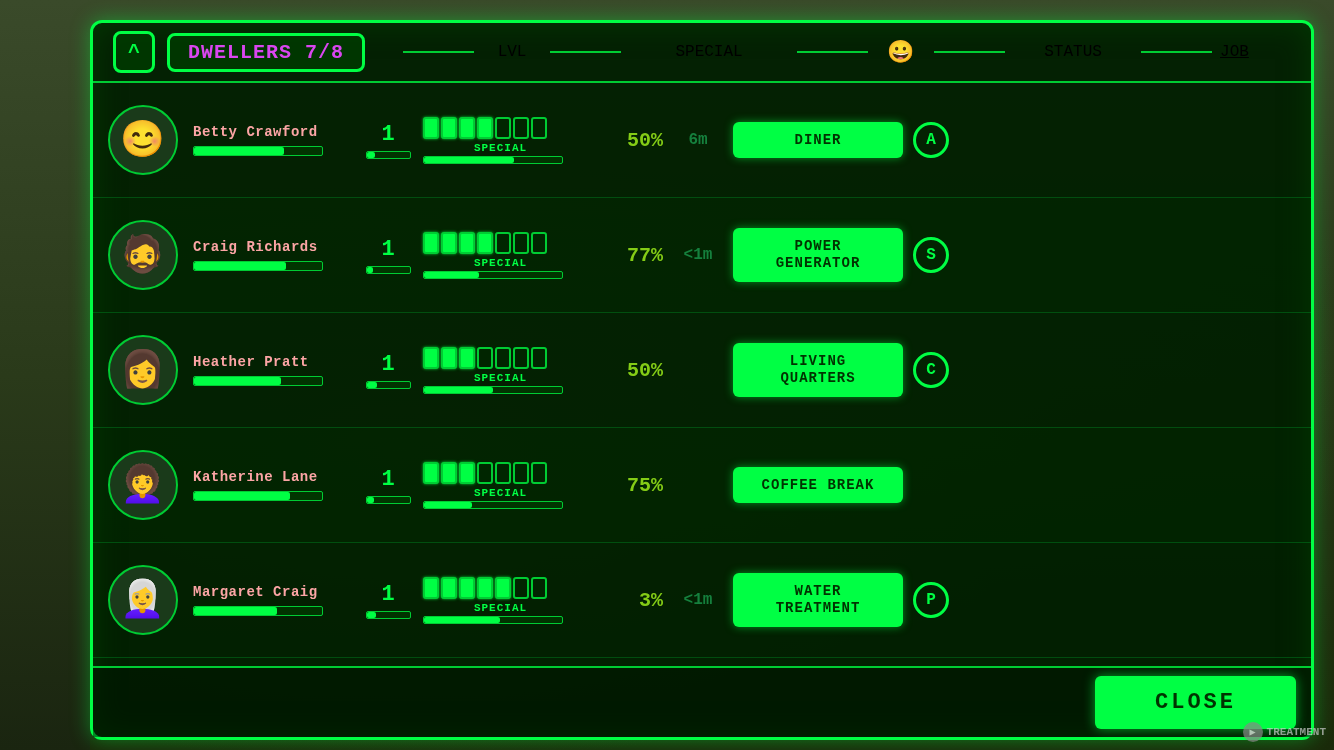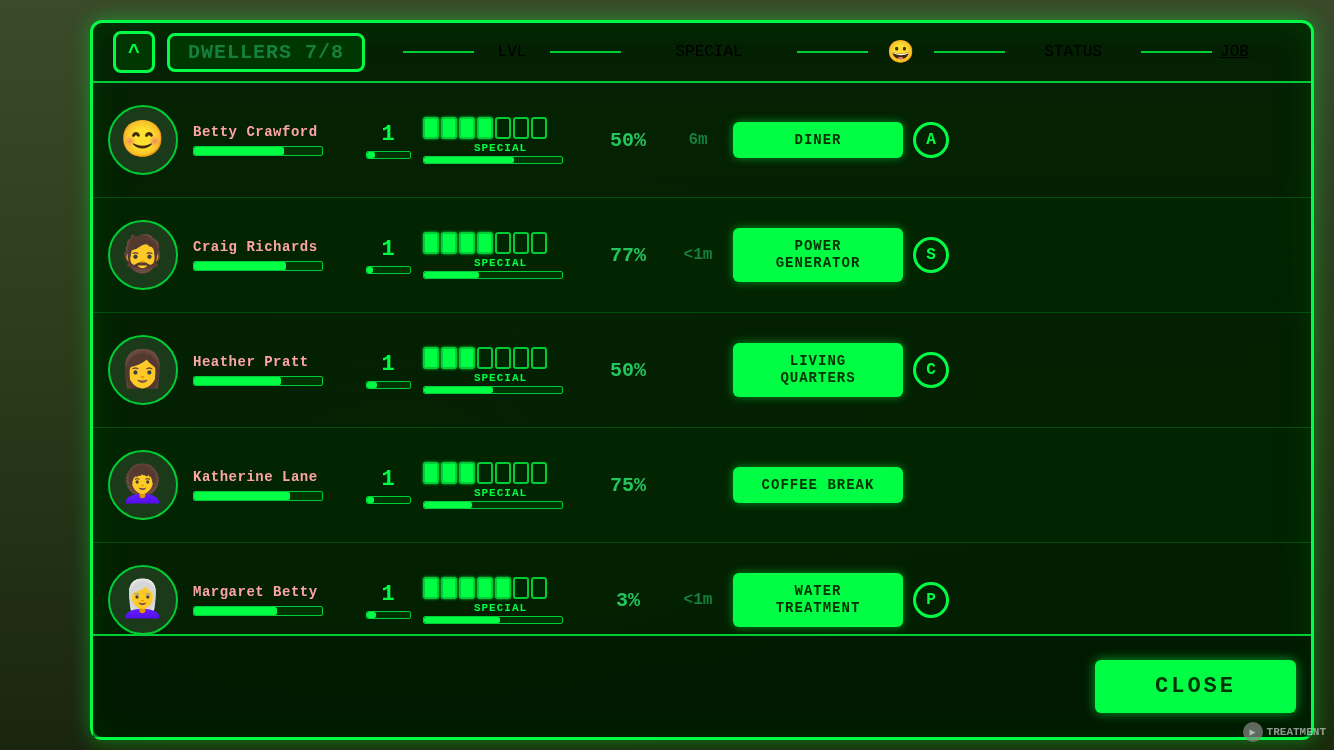--- a/index.html
+++ b/index.html
@@ -65,21 +65,21 @@
       margin-right: 12px;
       color: #00ff44;
       font-size: 20px;
       font-weight: bold;
     }
 
     .dwellers-count {
       border: 3px solid #00ff44;
       border-radius: 8px;
       padding: 5px 18px;
-      color: #15803d;
+      color: #d946ef;
       font-size: 20px;
       font-weight: bold;
       background: rgba(0,60,0,0.8);
       letter-spacing: 1px;
       margin-right: 30px;
     }
 
     .col-lvl { width: 60px; text-align: center; }
     .col-special { width: 160px; text-align: center; }
     .col-smiley { width: 50px; text-align: center; font-size: 22px; }
@@ -211,23 +211,23 @@
     }
 
     .special-bar-fill {
       height: 100%;
       background: #00ff44;
       border-radius: 2px;
     }
 
     .happiness-col {
       width: 70px;
-      text-align: center;
+      text-align: right;
       flex-shrink: 0;
-      color: #22c55e;
+      color: #84cc16;
       font-size: 20px;
       font-weight: bold;
     }
 
     .status-col {
       width: 70px;
       text-align: center;
       flex-shrink: 0;
       color: #15803d;
       font-size: 16px;
@@ -265,21 +265,21 @@
       font-size: 16px;
       font-weight: bold;
       margin-left: 10px;
       flex-shrink: 0;
     }
 
     
     .footer {
       display: flex;
       justify-content: flex-end;
-      padding: 24px 15px;
+      padding: 8px 15px;
       background: rgba(0,20,0,0.5);
       border-top: 2px solid #00cc33;
     }
 
     .close-btn {
       background: #00ff44;
       color: #003300;
       border: none;
       border-radius: 6px;
       padding: 14px 60px;
@@ -547,21 +547,21 @@
       
     </div>
     <button class="job-btn">
           <div>COFFEE BREAK</div>
         </button>
 
   </div>
       <div class="dweller-row">
     <div class="avatar">👩‍🦳</div>
     <div class="dweller-info">
-      <div class="dweller-name">Margaret Betty</div>
+      <div class="dweller-name">Margaret Craig</div>
       <div class="hp-bar-container">
         <div class="hp-bar" style="width:65%"></div>
       </div>
     </div>
     <div class="lvl-col">
       <span class="lvl-num">1</span>
       <div class="lvl-bar-container">
         <div class="lvl-bar" style="width:22%"></div>
       </div>
     </div>

